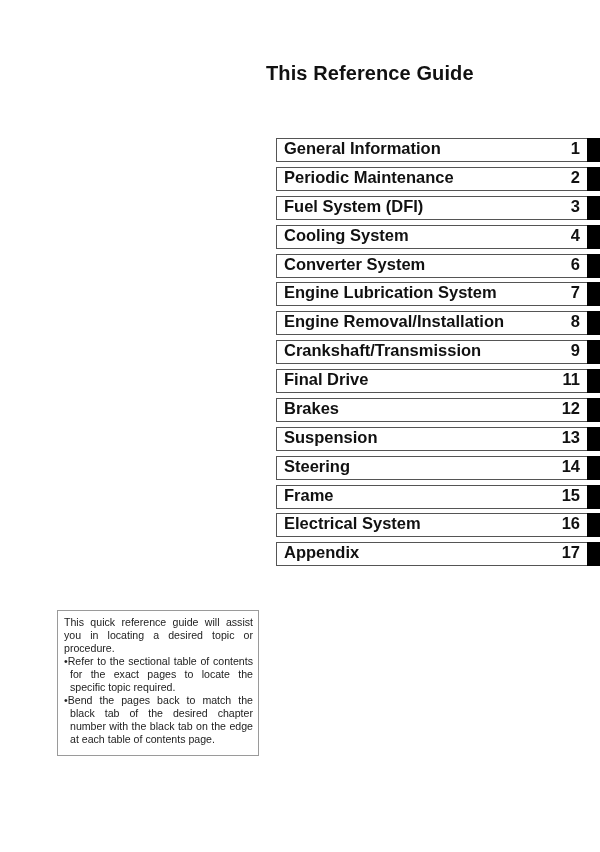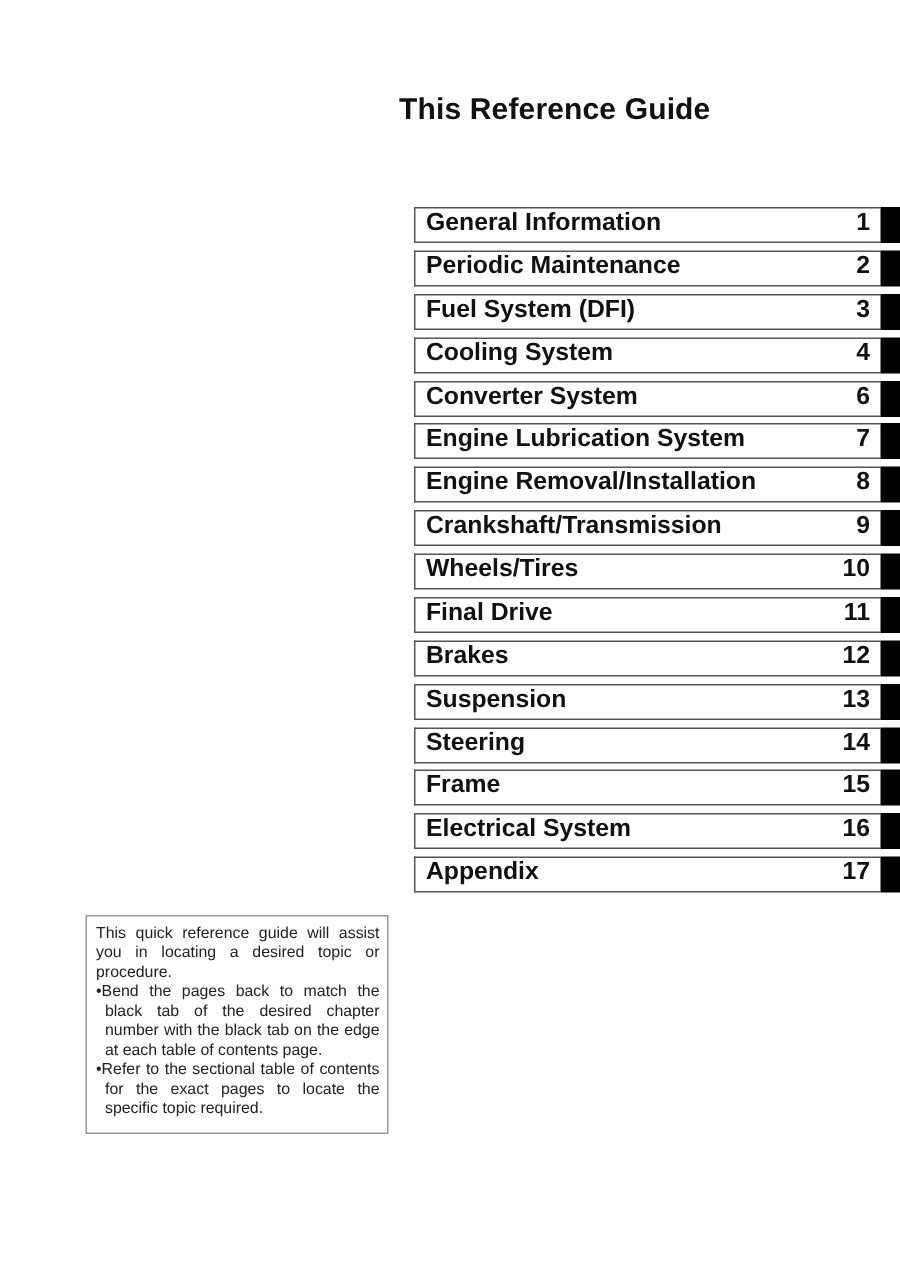--- a/index.html
+++ b/index.html
@@ -142,27 +142,20 @@
   </div>
   <div class="toc-row">
     <div class="toc-box">
       <span class="toc-label">Crankshaft/Transmission</span>
       <span class="toc-num">9</span>
     </div>
     <div class="toc-tab"></div>
   </div>
   <div class="toc-row">
     <div class="toc-box">
-      <span class="toc-label">Wheels/Tires</span>
-      <span class="toc-num">10</span>
-    </div>
-    <div class="toc-tab"></div>
-  </div>
-  <div class="toc-row">
-    <div class="toc-box">
       <span class="toc-label">Final Drive</span>
       <span class="toc-num">11</span>
     </div>
     <div class="toc-tab"></div>
   </div>
   <div class="toc-row">
     <div class="toc-box">
       <span class="toc-label">Brakes</span>
       <span class="toc-num">12</span>
     </div>
@@ -200,15 +193,15 @@
     <div class="toc-box">
       <span class="toc-label">Appendix</span>
       <span class="toc-num">17</span>
     </div>
     <div class="toc-tab"></div>
   </div>
 </div>
 
 <div class="note">
   <p>This quick reference guide will assist you in locating a desired topic or procedure.</p>
+  <p class="bullet">•Refer to the sectional table of contents for the exact pages to locate the specific topic required.</p>
   <p class="bullet">•Bend the pages back to match the black tab of the desired chapter number with the black tab on the edge at each table of contents page.</p>
-  <p class="bullet">•Refer to the sectional table of contents for the exact pages to locate the specific topic required.</p>
 </div>
 
 </body></html>

